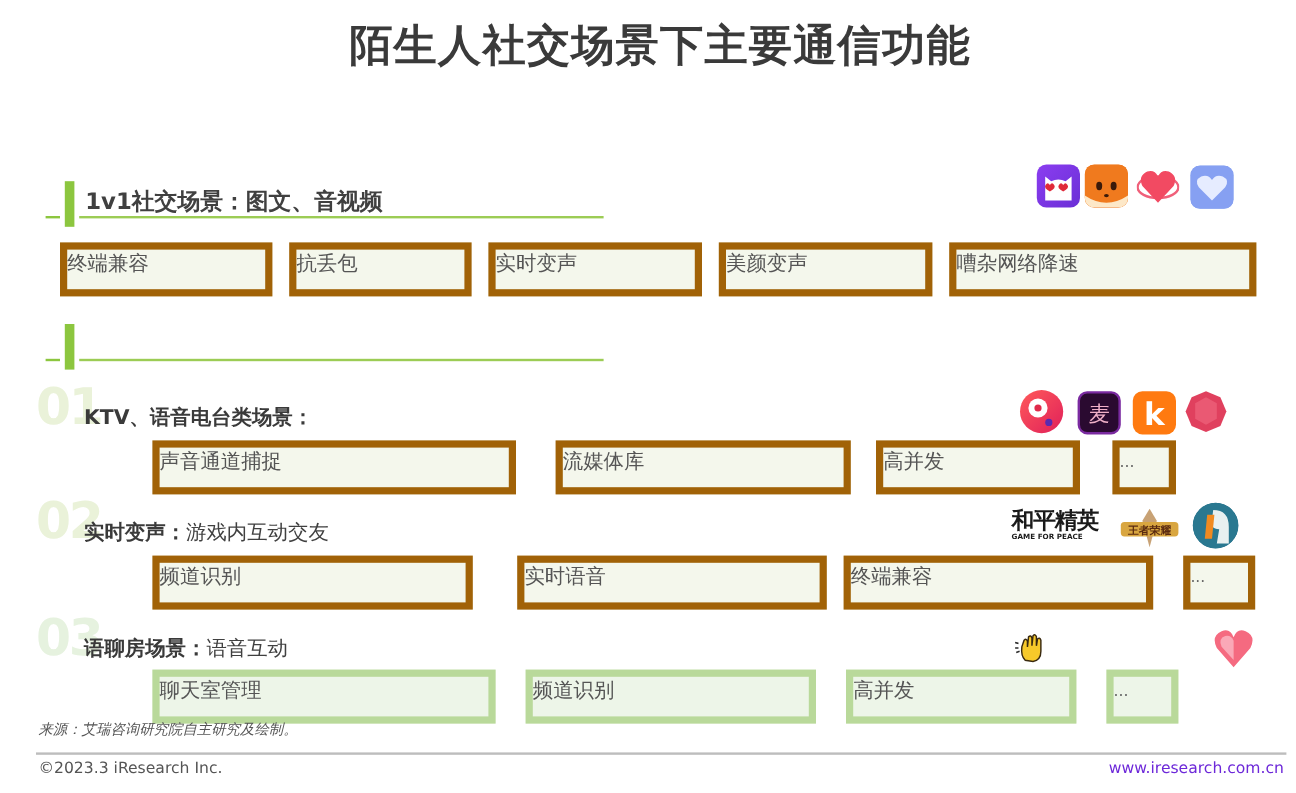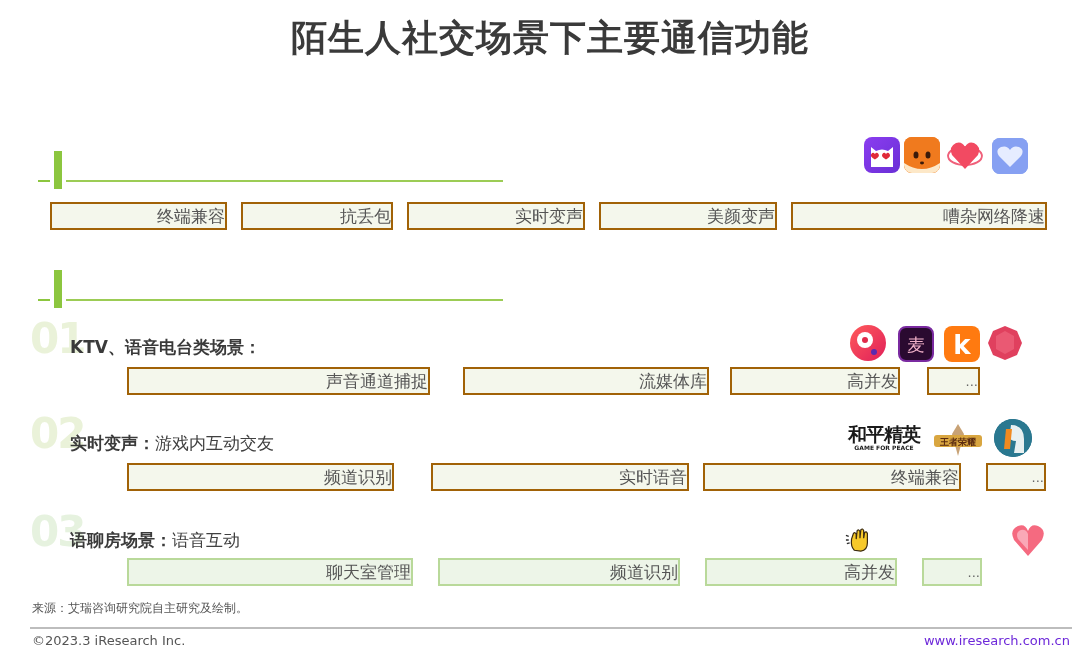--- a/index.html
+++ b/index.html
@@ -10,48 +10,49 @@
            font-size: 36px; font-weight: bold; color: #3a3a3a; letter-spacing: 1px; }
 
   
   .sec-head { position: absolute; left: 38px; width: 465px; height: 40px; }
   .sec-head .bar { position: absolute; left: 16px; top: 0; width: 8px; height: 38px; background: #8cc63f; }
   .sec-head .tick { position: absolute; left: 0; top: 29px; width: 12px; height: 2px; background: #8cc63f; }
   .sec-head .line { position: absolute; left: 28px; top: 29px; right: 0; height: 2px; background: #9ccc55; }
   .sec-head .txt { position: absolute; left: 33px; top: 4px; font-size: 19px; font-weight: bold; color: #404040; white-space: nowrap; }
 
   
-  .box { position: absolute; height: 28px; border: 2px solid #a16207; background: #f4f7ec;
-         font-size: 17px; color: #555; text-align: right; line-height: 25px; white-space: nowrap; }
+  .box { position: absolute; height: 45px; border: 6px solid #a16207; background: #f4f7ec;
+         font-size: 17px; color: #555; text-align: left; line-height: 25px; white-space: nowrap; }
   .box.g3 { background: #edf5e8; border-color: #b9d99a; }
   .box.more { font-size: 13px; color: #666; }
 
   
   .num { position: absolute; left: 30px; font-size: 42px; font-weight: bold; color: #eaf2d9; line-height: 1; letter-spacing: -2px; }
   .row-label { position: absolute; left: 70px; font-size: 17px; color: #404040; white-space: nowrap; }
   .row-label b { font-weight: bold; color: #3a3a3a; }
 
   
   .ic { position: absolute; width: 36px; height: 36px; border-radius: 8px; overflow: hidden; }
   .ic svg { width: 100%; height: 100%; display: block; }
 
-  .source { position: absolute; left: 32px; top: 600px; font-size: 12px; color: #555; }
+  .source { position: absolute; left: 32px; top: 600px; font-size: 12px; color: #555; font-style: italic; }
   .footline { position: absolute; left: 30px; top: 627px; width: 1042px; height: 2px; background: #bdbdbd; }
   .copy { position: absolute; left: 32px; top: 633px; font-size: 13px; color: #555; }
   .site { position: absolute; right: 10px; top: 633px; font-size: 13px; color: #6d28d9; }
 </style>
 </head>
 <body>
 
 <div class="title">陌生人社交场景下主要通信功能</div>
 
 <div class="sec-head" style="top:151px;">
   <div class="bar"></div>
   <div class="tick"></div>
   <div class="line"></div>
+  <div class="txt">1v1社交场景：图文、音视频</div>
 </div>
 
 <div class="ic" style="left:864px;top:137px;background:linear-gradient(135deg,#8b3df0,#6a2fd6);">
   <svg viewBox="0 0 36 36">
       <path d="M7 30 L7 10 L12 14 Q18 11 24 14 L29 10 L29 30 Z" fill="#fff"></path>
       <path d="M11 19 q2-3 4 0 q2 3-4 6 q-6-3-4-6 q2-3 4 0z" fill="#e02a3a" transform="translate(1,0) scale(0.9)"></path>
       <path d="M20 19 q2-3 4 0 q2 3-4 6 q-6-3-4-6 q2-3 4 0z" fill="#e02a3a" transform="translate(4,0) scale(0.9)"></path>
     </svg>
 </div>
 <div class="ic" style="left:904px;top:137px;background:#f07a1e;">
@@ -116,21 +117,21 @@
 </div>
 
 <div class="box" style="left:127px;top:367px;width:303px;">声音通道捕捉</div>
 <div class="box" style="left:463px;top:367px;width:246px;">流媒体库</div>
 <div class="box" style="left:730px;top:367px;width:170px;">高并发</div>
 <div class="box more" style="left:927px;top:367px;width:53px;">...</div>
 
 <div class="num" style="top:413px;">02</div>
 <div class="row-label" style="top:432px;"><b>实时变声：</b><span>游戏内互动交友</span></div>
 
-<div style="position:absolute;left:843px;top:424px;width:82px;height:34px;text-align:center;">
+<div style="position:absolute;left:843px;top:424px;width:82px;height:34px;text-align:left;">
   <div style="font-size:19px;font-weight:bold;color:#1a1a1a;line-height:20px;letter-spacing:-1px;">和平精英</div>
   <div style="font-size:6px;font-weight:bold;color:#1a1a1a;line-height:8px;">GAME FOR PEACE</div>
 </div>
 <div style="position:absolute;left:932px;top:424px;width:52px;height:32px;">
   <svg viewBox="0 0 52 32" width="52" height="32">
       <polygon points="26,0 32,10 26,32 20,10" fill="#b07a3a" opacity="0.7"></polygon>
       <rect x="2" y="11" width="48" height="12" rx="3" fill="#d9a640"></rect>
       <text x="26" y="21" text-anchor="middle" font-size="9" font-weight="bold" fill="#5a2a10" font-family="DejaVu Sans, sans-serif">王者荣耀</text>
     </svg>
 </div>

